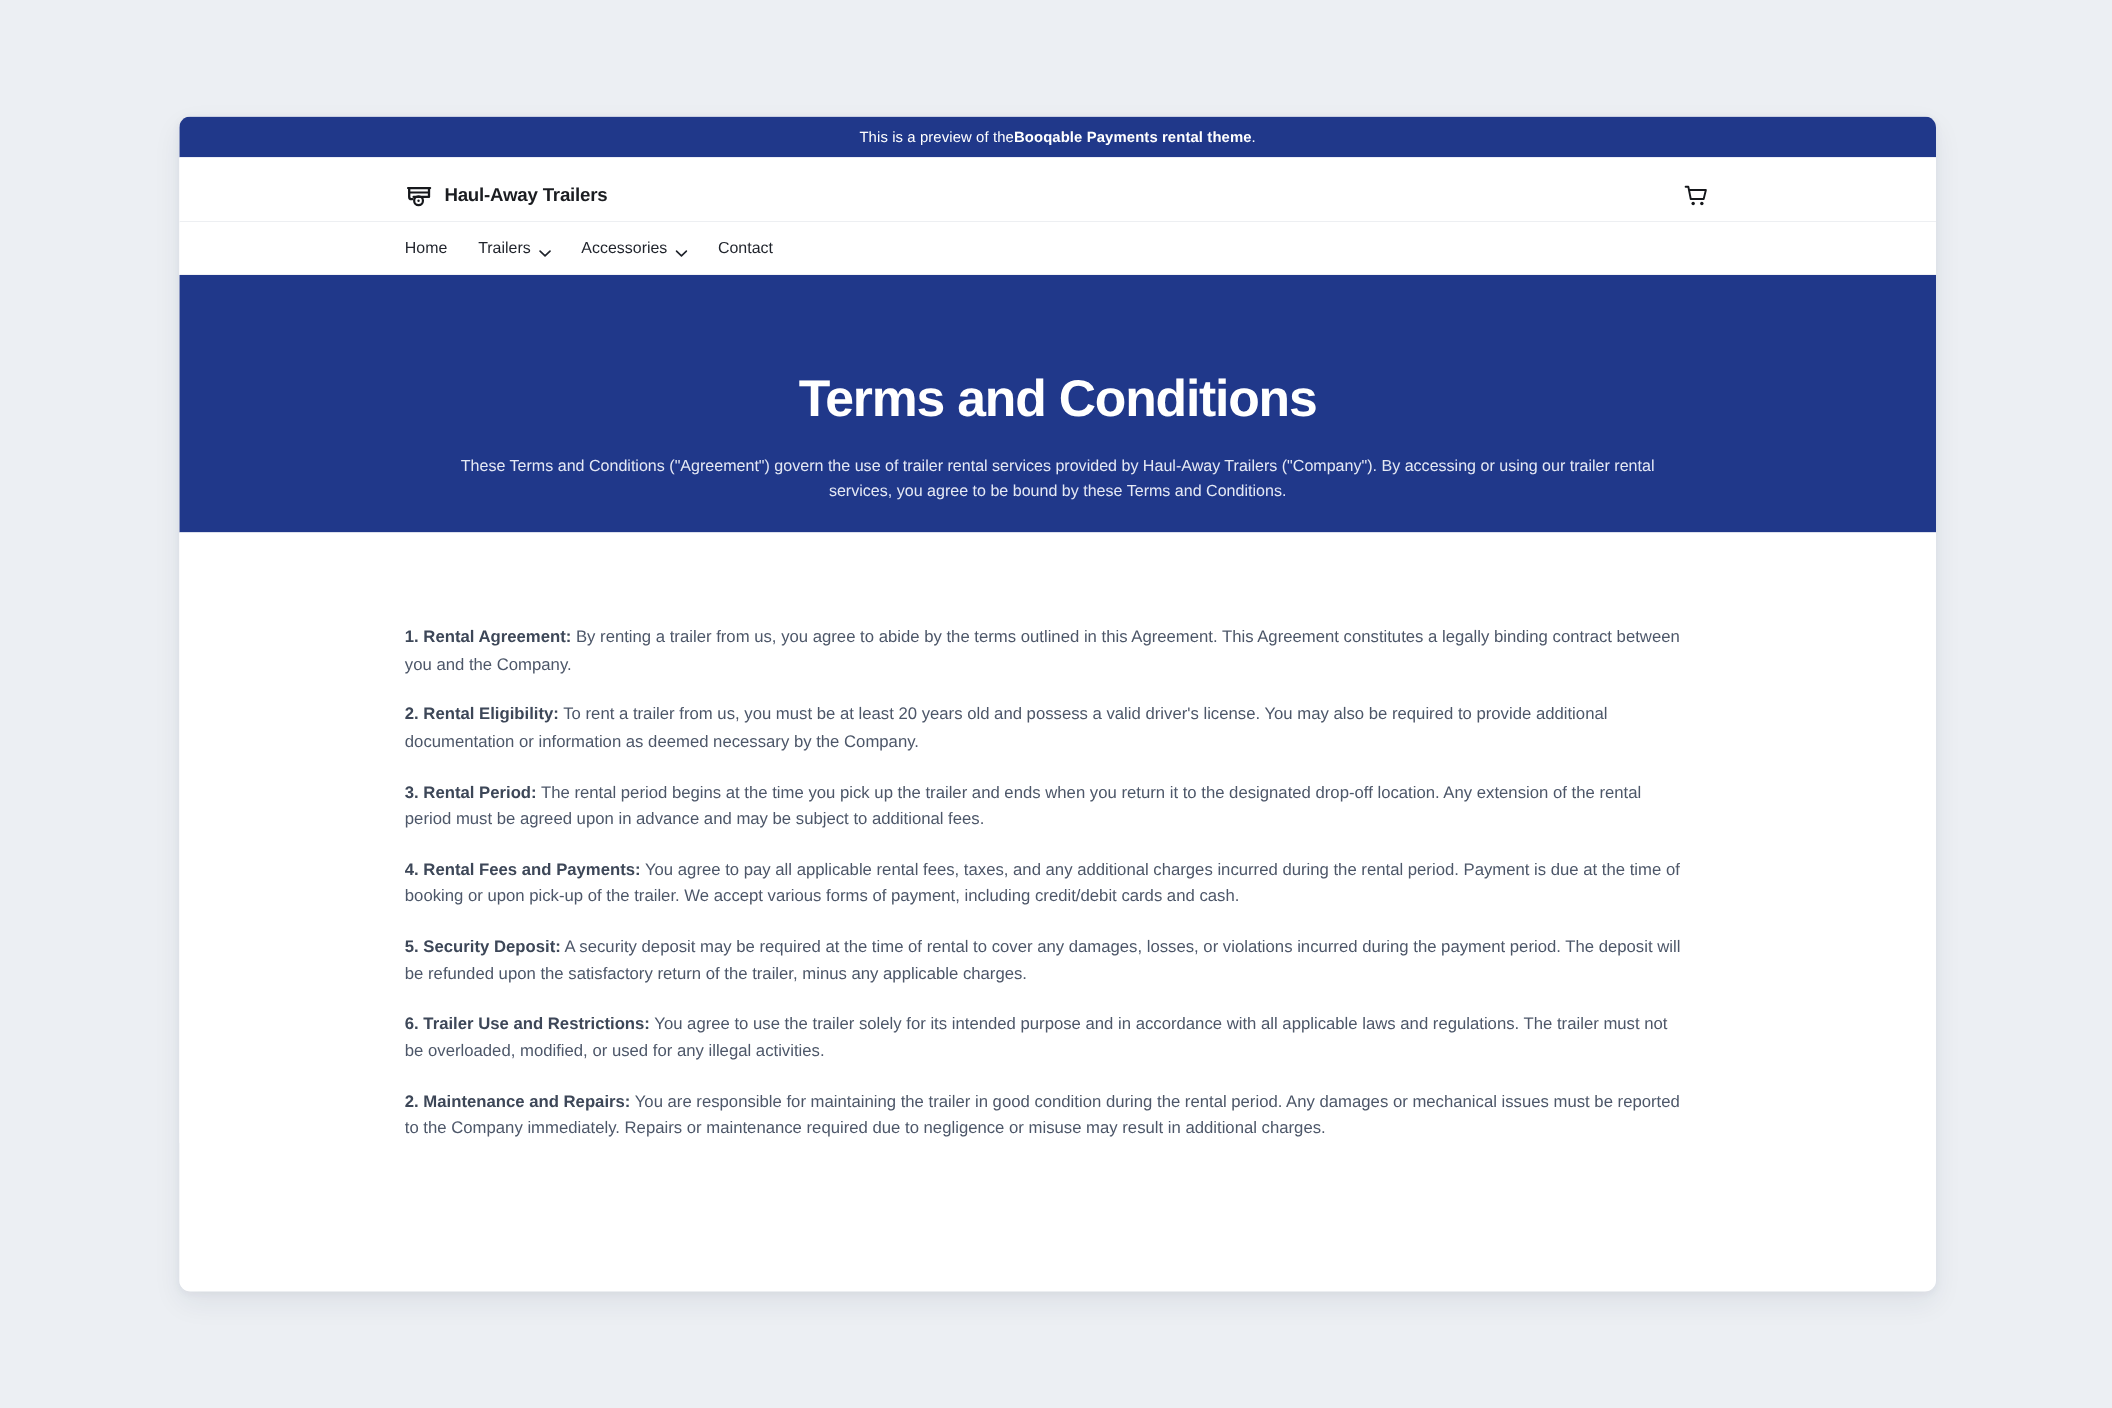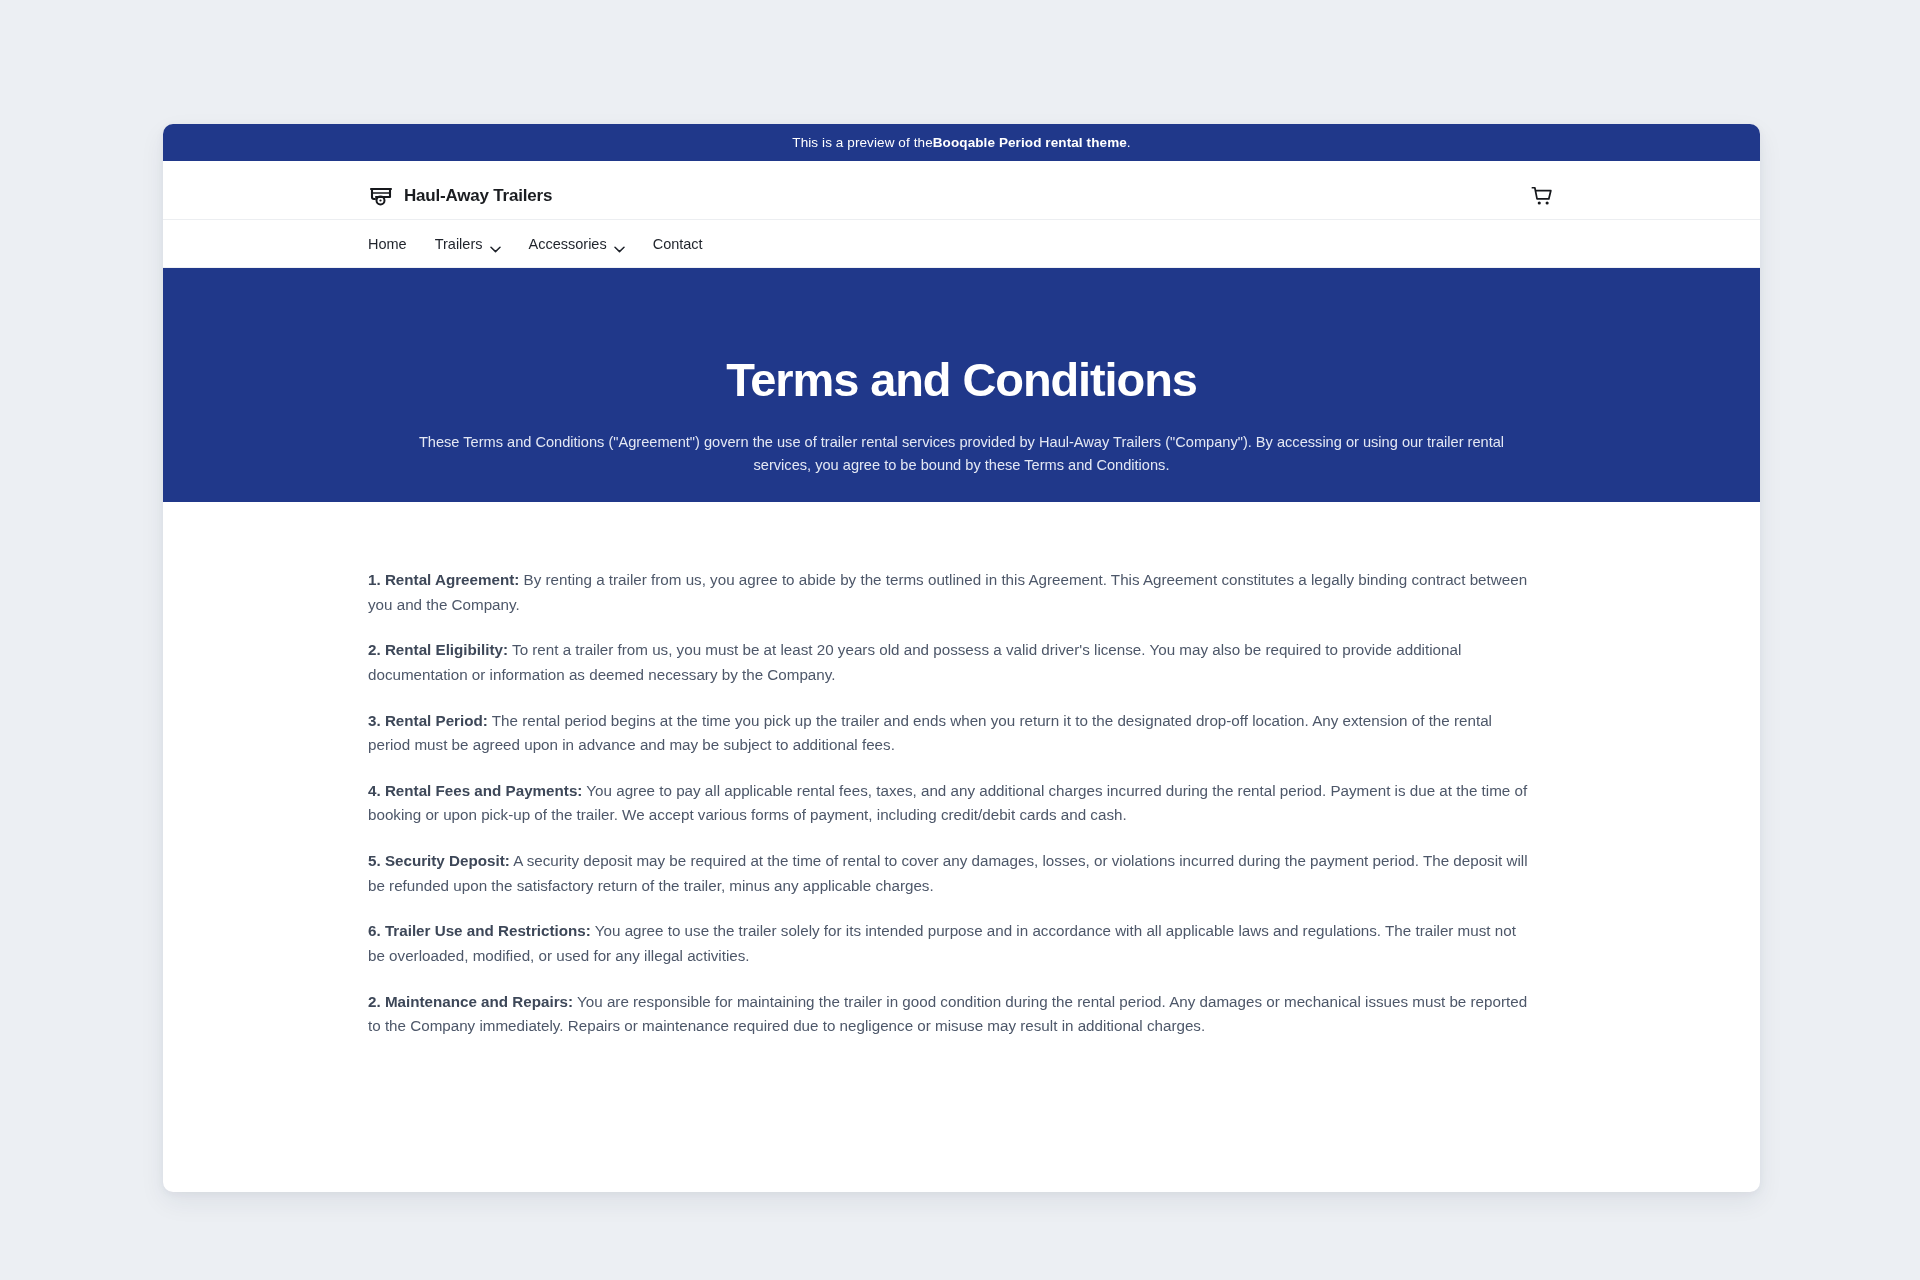--- a/index.html
+++ b/index.html
@@ -29,21 +29,20 @@
     position: absolute;
     left: 163px;
     top: 106px;
     width: 1597px;
     height: 1068px;
     background: #ffffff;
     border-radius: 10px;
     overflow: hidden;
     box-shadow: 0 10px 26px rgba(31, 45, 74, 0.07),
                 0 2px 8px rgba(31, 45, 74, 0.05);
-    margin-top: 18px;
   }
 
   
   .preview-banner {
     height: 37px;
     background: #20388a;
     color: #ffffff;
     display: flex;
     align-items: center;
     justify-content: center;
@@ -143,21 +142,21 @@
     color: #e4e8f4;
     font-size: 14.6px;
     line-height: 1.62;
     padding: 0 20px;
     font-weight: 400;
   }
 
   
   .content {
     background: #ffffff;
-    padding: 66px 205px 0 205px;
+    padding: 84px 205px 0 205px;
   }
   .clause {
     color: #4d5769;
     font-size: 15.2px;
     line-height: 1.62;
     margin-bottom: 21px;
     max-width: 1160px;
   }
   .clause:last-child { margin-bottom: 0; }
   .clause .label {
@@ -166,21 +165,21 @@
   }
 </style>
 </head>
 <body>
 
 <div class="viewport">
   <div class="site-card">
 
     <div class="preview-banner">
       <span class="plain">This is a preview of the </span>
-        <span class="strong">Booqable Period rental theme</span>
+        <span class="strong">Booqable Payments rental theme</span>
         <span class="plain">.</span>
     </div>
 
     <header class="site-header">
       <div class="brand">
         <span class="brand-icon">
           <svg viewBox="0 0 27 24" width="27" height="24" xmlns="http://www.w3.org/2000/svg">
             <path d="M3 5 H23 M22 5 V13 M22 13 H8 M4 5 V13 A2 2 0 0 0 6 15 H7" fill="none" stroke="#16181c" stroke-width="2.1" stroke-linecap="round" stroke-linejoin="round"></path>
             <path d="M4 9 H22" fill="none" stroke="#16181c" stroke-width="1.6"></path>
             <circle cx="12.5" cy="16.5" r="4" fill="none" stroke="#16181c" stroke-width="2"></circle>

